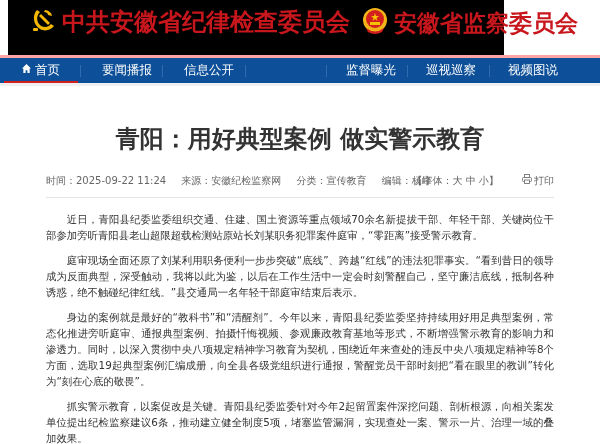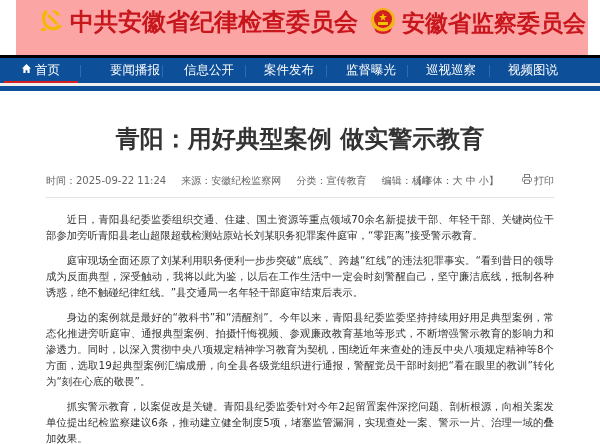--- a/index.html
+++ b/index.html
@@ -1,26 +1,26 @@
 <!DOCTYPE html>
 <html><head>
   <meta charset="utf-8">
   <style>
     * { margin: 0; padding: 0; box-sizing: border-box; }
     html, body { width: 600px; height: 444px; overflow: hidden; background: #ffffff; }
     body { font-family: "DejaVu Sans", "Liberation Sans", sans-serif; color: #333; position: relative; }
 
-    .header { position: absolute; left: 16px; top: 0; width: 572px; height: 55px; background: #fca5a5; }
+    .header { position: absolute; left: 8px; top: 0; width: 496px; height: 55px; background: #000000; }
     .logo-group { position: absolute; top: 6px; display: flex; align-items: center; }
     .logo-group.left { left: 22px; }
     .logo-group.right { left: 352px; }
     .logo-title { font-family: "DejaVu Serif", "Liberation Serif", serif; font-weight: bold; color: #c8161d; font-size: 24px; letter-spacing: 0px; line-height: 32px; margin-left: 4px; white-space: nowrap; }
     .logo-group.right .logo-title { font-size: 23px; }
 
-    .nav { position: absolute; left: 0; top: 55px; width: 600px; height: 36px; background: #0d4f98; border-top: 3px solid #000000; padding-left: 8px; }
+    .nav { position: absolute; left: 0; top: 55px; width: 600px; height: 28px; background: #0d4f98; border-top: 3px solid #fca5a5; padding-left: 8px; }
     .nav-item { position: absolute; top: 0; height: 25px; line-height: 24px; color: #ffffff; font-size: 12.5px; text-align: center; white-space: nowrap; }
     .nav-item.active { border-bottom: 2px solid #d21f1f; }
     .nav-sep { position: absolute; top: 7px; width: 1px; height: 12px; background: #2e6cb0; }
     .home-icon { display: inline-block; vertical-align: middle; margin-right: 4px; margin-top: -3px; }
 
     .subbar { position: absolute; left: 0; top: 83px; width: 600px; height: 3px; background: #f0f0f0; }
 
     .article-title { position: absolute; left: 0; top: 124px; width: 600px; text-align: center; font-size: 24px; color: #333; line-height: 30px; }
 
     .meta { position: absolute; left: 46px; top: 173px; width: 508px; height: 18px; font-size: 10px; color: #666; line-height: 16px; }
@@ -65,25 +65,24 @@
 
 <div class="nav">
   <div class="nav-item active" style="left:4px;width:74px;">
     <span class="home-icon">
       <svg width="9" height="9" viewBox="0 0 10 10">
           <path d="M5 0 L10 5 L8.5 5 L8.5 10 L6 10 L6 7 L4 7 L4 10 L1.5 10 L1.5 5 L0 5 Z" fill="#fff"></path>
         </svg>
     </span><span>首页</span>
   </div>
   <div class="nav-sep" style="left:80px;"></div>
-  <div class="nav-item" style="left:100px;width:70px;">要闻播报</div>
+  <div class="nav-item" style="left:92px;width:70px;">要闻播报</div>
   <div class="nav-sep" style="left:162px;"></div>
   <div class="nav-item" style="left:174px;width:70px;">信息公开</div>
   <div class="nav-sep" style="left:245px;"></div>
-  <div class="nav-item" style="left:254px;width:70px;">案件发布</div>
   <div class="nav-sep" style="left:326px;"></div>
   <div class="nav-item" style="left:336px;width:70px;">监督曝光</div>
   <div class="nav-sep" style="left:407px;"></div>
   <div class="nav-item" style="left:416px;width:70px;">巡视巡察</div>
   <div class="nav-sep" style="left:489px;"></div>
   <div class="nav-item" style="left:497px;width:72px;">视频图说</div>
 </div>
 <div class="subbar"></div>
 
 <h1 class="article-title">青阳：用好典型案例 做实警示教育</h1>

